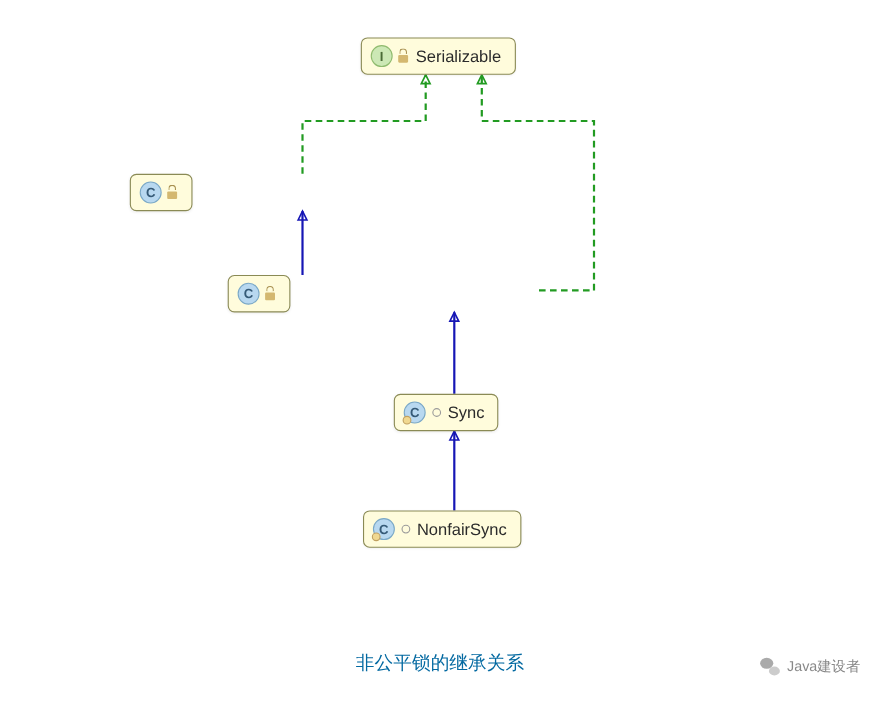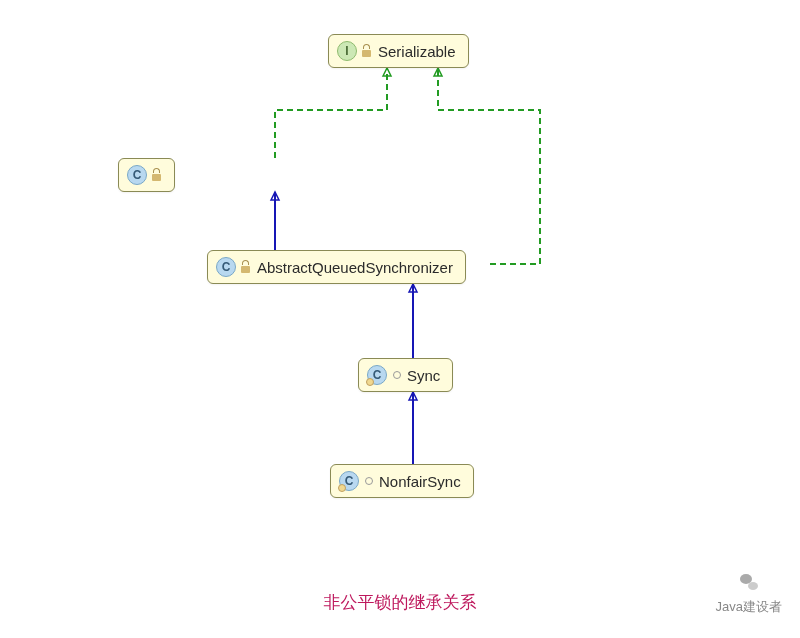--- a/index.html
+++ b/index.html
@@ -110,32 +110,31 @@
     width: 800px;
     height: 638px;
     pointer-events: none;
   }
   .caption {
     position: absolute;
     bottom: 24px;
     width: 100%;
     text-align: center;
     font-size: 17px;
-    color: #be185d;
+    color: #0369a1;
   }
   .watermark {
     position: absolute;
     right: 18px;
     bottom: 22px;
     display: flex;
     align-items: center;
     gap: 6px;
     font-size: 13px;
     color: #888888;
-    flex-direction: column;
   }
   .wechat-icon {
     width: 20px;
     height: 20px;
     position: relative;
   }
   .wechat-icon::before {
     content: '';
     position: absolute;
     width: 12px;
@@ -189,21 +188,20 @@
   </div>
 
   <div class="node" style="left:118px; top:158px;">
     <span class="type-badge badge-class">C</span>
     <span class="lock-icon"></span>
   </div>
 
   <div class="node" style="left:207px; top:250px;">
     <span class="type-badge badge-class">C</span>
     <span class="lock-icon"></span>
-    <span>AbstractQueuedSynchronizer</span>
   </div>
 
   <div class="node" style="left:358px; top:358px;">
     <span class="type-badge badge-innerclass">C</span>
     <span class="dot-icon"></span>
     <span>Sync</span>
   </div>
 
   <div class="node" style="left:330px; top:464px;">
     <span class="type-badge badge-innerclass">C</span>

